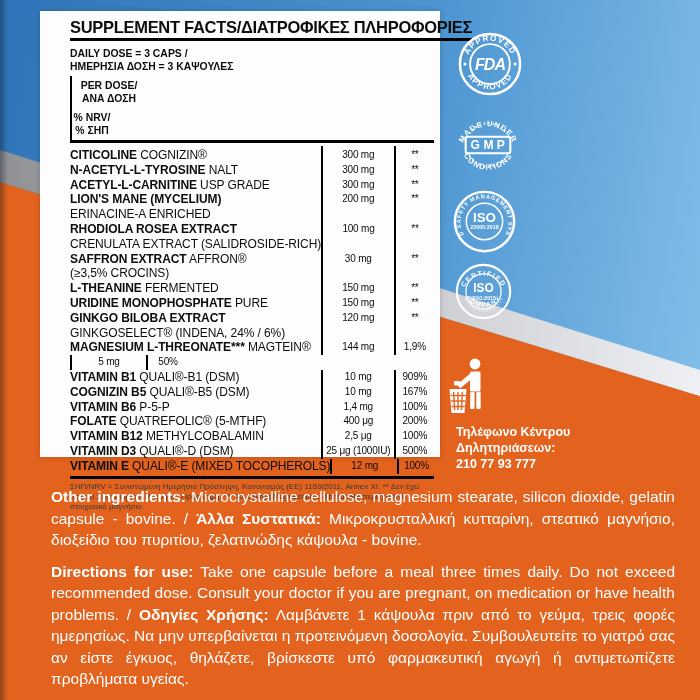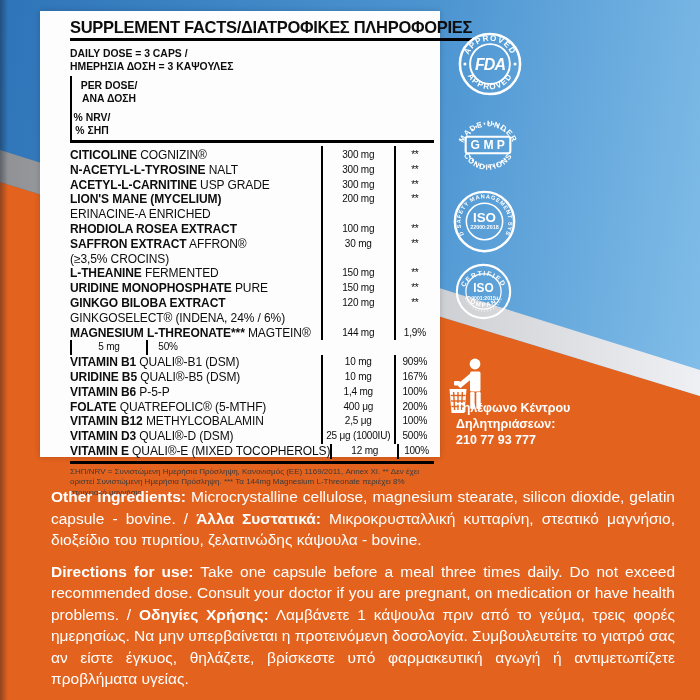--- a/index.html
+++ b/index.html
@@ -27,21 +27,21 @@
   .t-row .c2,.t-row .c3{font-size:10px;line-height:14.8px;letter-spacing:-.2px;}
   .t-row .nm{font-weight:bold;}
   .t-row .rest,.t-row .l2{font-weight:normal;}
   .t-body .t-row:first-child .c1,.t-body .t-row:first-child .c2,.t-body .t-row:first-child .c3{padding-top:2px;}
   .footnote{border-top:3.5px solid #000;margin-top:2px;padding:3px 6px 0 0;
             font-size:8px;line-height:10.4px;color:#3b3b3b;}
 
   
   .badge{position:absolute;z-index:10;}
   .badge text{fill:#fff;font-family:"Liberation Sans",sans-serif;}
-  .phone{position:absolute;left:456px;top:400px;z-index:10;color:#fff;font-weight:bold;
+  .phone{position:absolute;left:456px;top:424px;z-index:10;color:#fff;font-weight:bold;
          font-size:12.5px;line-height:16px;}
 
   
   .footer{position:absolute;left:51px;top:486px;width:624px;z-index:10;color:#fff;
           font-size:15.5px;line-height:21.5px;text-align:justify;}
   .footer p{margin:0 0 10px 0;}
   .footer b{font-weight:bold;}
 </style>
 </head>
 <body>
@@ -99,21 +99,21 @@
     <div class="c3 nrv">**</div>
   </div>
 
   <div class="t-row">
     <div class="c1"><span class="nm">LION'S MANE (MYCELIUM)</span><span class="rest"></span><div class="l2">ERINACINE-A ENRICHED</div></div>
     <div class="c2 amt">200 mg</div>
     <div class="c3 nrv">**</div>
   </div>
 
   <div class="t-row">
-    <div class="c1"><span class="nm">RHODIOLA ROSEA EXTRACT</span><span class="rest"></span></div>
+    <div class="c1"><span class="nm">RHODIOLA ROSEA EXTRACT</span><span class="rest"></span><div class="l2">CRENULATA EXTRACT (SALIDROSIDE-RICH)</div></div>
     <div class="c2 amt">100 mg</div>
     <div class="c3 nrv">**</div>
   </div>
 
   <div class="t-row">
     <div class="c1"><span class="nm">SAFFRON EXTRACT</span><span class="rest"> AFFRON®</span><div class="l2">(≥3,5% CROCINS)</div></div>
     <div class="c2 amt">30 mg</div>
     <div class="c3 nrv">**</div>
   </div>
 
@@ -146,21 +146,21 @@
     <div class="c3 nrv">50%</div>
   </div>
 
   <div class="t-row">
     <div class="c1"><span class="nm">VITAMIN B1</span><span class="rest"> QUALI®-B1 (DSM)</span></div>
     <div class="c2 amt">10 mg</div>
     <div class="c3 nrv">909%</div>
   </div>
 
   <div class="t-row">
-    <div class="c1"><span class="nm">URIDINE B5</span><span class="rest"> QUALI®-B5 (DSM)</span></div>
+    <div class="c1"><span class="nm">COGNIZIN B5</span><span class="rest"> QUALI®-B5 (DSM)</span></div>
     <div class="c2 amt">10 mg</div>
     <div class="c3 nrv">167%</div>
   </div>
 
   <div class="t-row">
     <div class="c1"><span class="nm">VITAMIN B6</span><span class="rest"> P-5-P</span></div>
     <div class="c2 amt">1,4 mg</div>
     <div class="c3 nrv">100%</div>
   </div>
 

